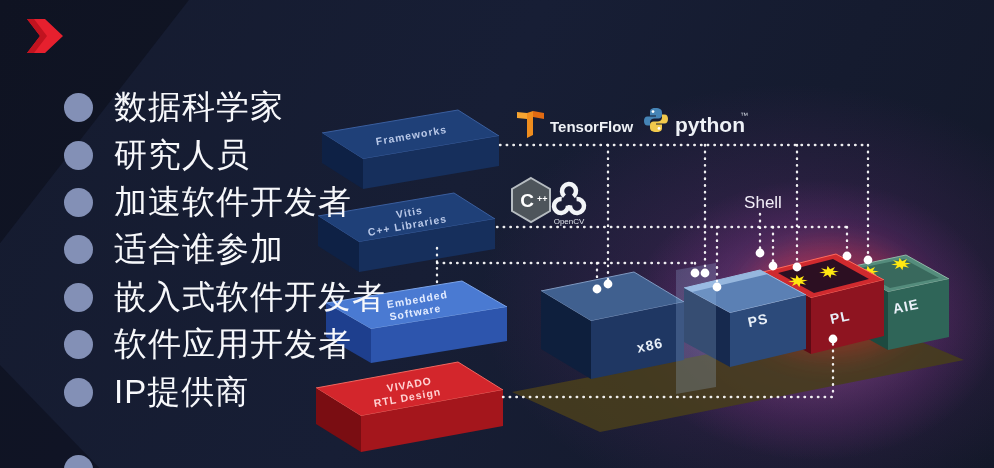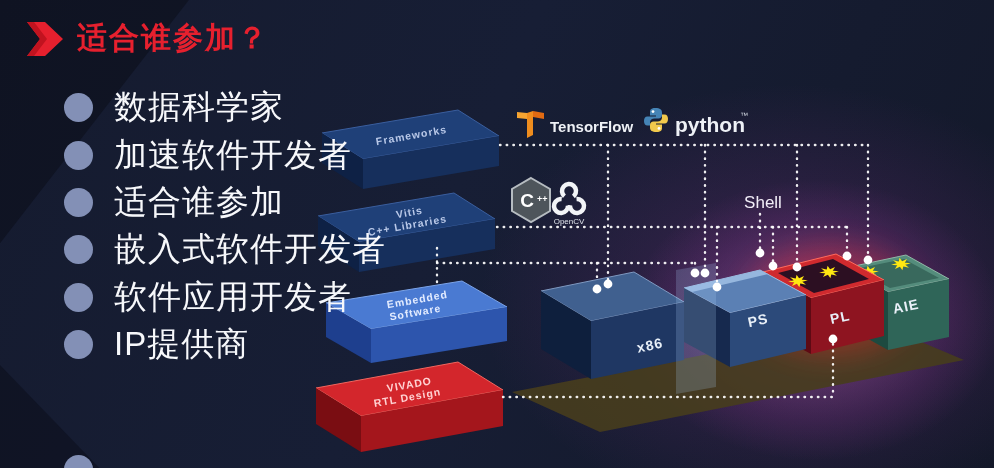--- a/index.html
+++ b/index.html
@@ -36,27 +36,30 @@
 
 <div class="stage">
   <div class="corner-tl"></div>
   <div class="corner-bl"></div>
 
   <div class="header">
     <svg width="38" height="36" viewBox="0 0 38 36">
       <polygon points="1,1 19,1 37,18 19,35 1,35 14,18" fill="#e6202e"></polygon>
       <polygon points="1,1 8,1 21,18 8,35 1,35 14,18" fill="#c1131f"></polygon>
     </svg>
-    <h1 class="title">适合谁参加？</h1>
   </div>
 
   <div class="audience">
     <div class="item">
         <span class="bullet"></span>
         <span class="label">数据科学家</span>
+      </div>
+    <div class="item">
+        <span class="bullet"></span>
+        <span class="label">研究人员</span>
       </div>
     <div class="item">
         <span class="bullet"></span>
         <span class="label">加速软件开发者</span>
       </div>
     <div class="item">
         <span class="bullet"></span>
         <span class="label">适合谁参加</span>
       </div>
     <div class="item">

